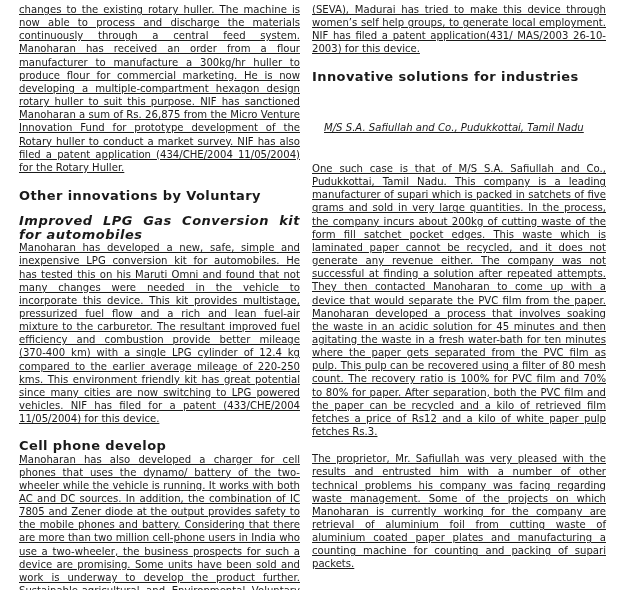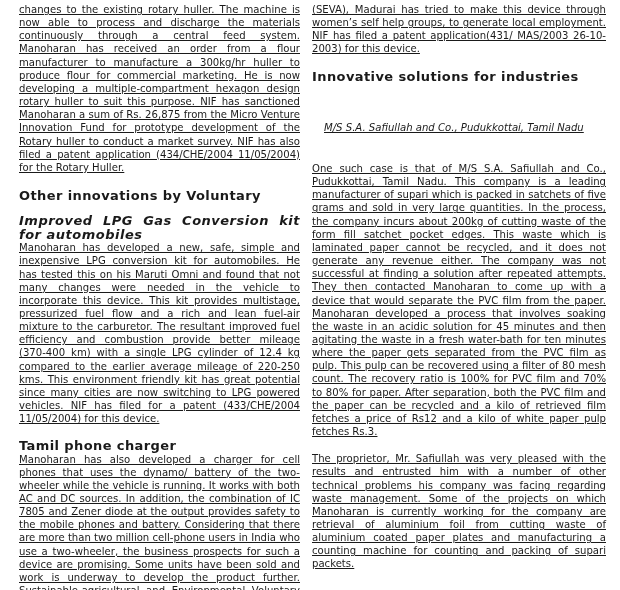--- a/index.html
+++ b/index.html
@@ -33,21 +33,21 @@
 
 <div class="col left">
   <p>changes to the existing rotary huller. The machine is now able to process and discharge the materials continuously through a central feed system. Manoharan has received an order from a flour manufacturer to manufacture a 300kg/hr huller to produce flour for commercial marketing.  He is now developing a multiple-compartment hexagon design rotary huller to suit this purpose. NIF has sanctioned Manoharan a sum of Rs. 26,875 from the Micro Venture Innovation Fund for prototype development of the Rotary huller to conduct a market survey. NIF has also filed a patent application (434/CHE/2004 11/05/2004) for the Rotary Huller.</p>
   <div class="gap"></div>
   <div class="gap" style="height:2px"></div>
   <h3 class="h">Other innovations by Voluntary</h3>
   <div class="gap" style="height:12px"></div>
   <h4 class="sub">Improved LPG Gas Conversion kit for automobiles</h4>
   <p>Manoharan has developed a new, safe, simple and inexpensive LPG conversion kit for automobiles. He has tested this on his Maruti Omni and found that not many changes were needed in the vehicle to incorporate this device. This kit provides multistage, pressurized fuel flow and a rich and lean fuel-air mixture to the carburetor. The resultant improved fuel efficiency and combustion provide better mileage (370-400 km) with a single LPG cylinder of 12.4 kg compared to the earlier average mileage of 220-250 kms. This environment friendly kit has great potential since many cities are now switching to LPG powered vehicles. NIF has filed for a patent (433/CHE/2004 11/05/2004) for this device.</p>
   <div class="gap" style="height:14px"></div>
-  <h4 class="h">Tamil phone charger</h4>
+  <h4 class="h">Cell phone develop</h4>
   <p>Manoharan has also developed a charger for cell phones that uses the dynamo/ battery of the two-wheeler while the vehicle is running. It works with both AC and DC sources. In addition, the combination of IC 7805 and Zener diode at the output provides safety to the  mobile phones and battery. Considering that there are more than two million cell-phone users in India who use a two-wheeler, the business prospects for such a device are promising. Some units have been sold and work is underway to develop the product further. Sustainable-agricultural and Environmental Voluntary Action</p>
 </div>
 
 <div class="col right">
   <p>(SEVA), Madurai has tried to make this device through women’s self help groups, to generate local employment. NIF has filed a patent application(431/ MAS/2003 26-10-2003) for this device.</p>
   <div class="gap" style="height:14px"></div>
   <h3 class="h">Innovative solutions for industries</h3>
   <div class="gap" style="height:14px"></div>
   <div class="gap" style="height:12px"></div>
   <p class="it">M/S S.A. Safiullah and Co., Pudukkottai, Tamil Nadu</p>

